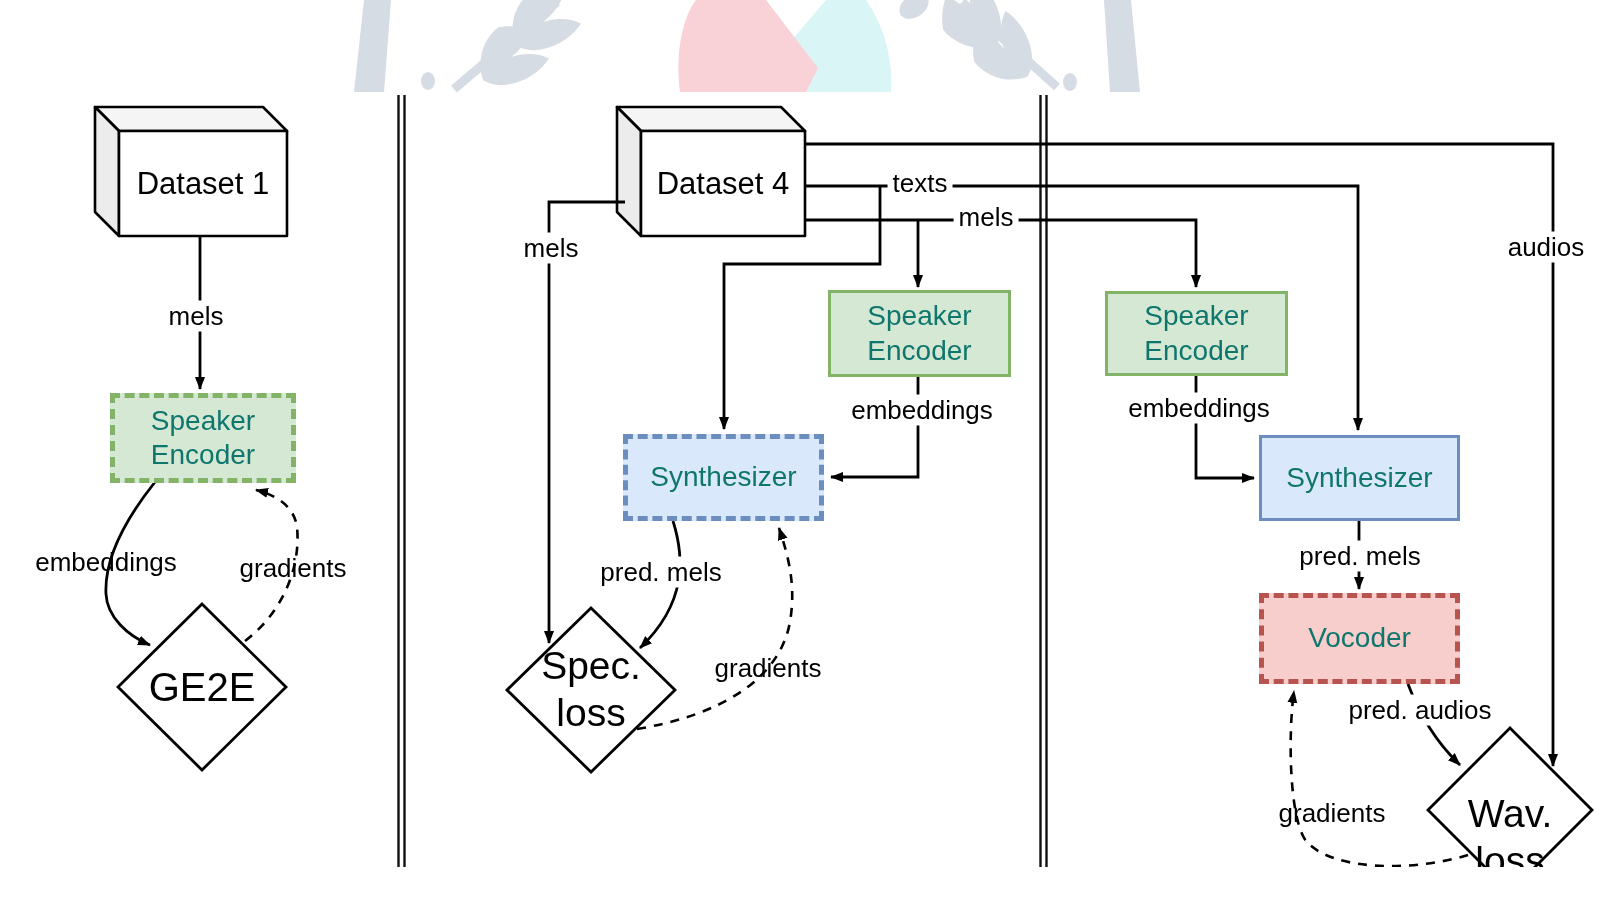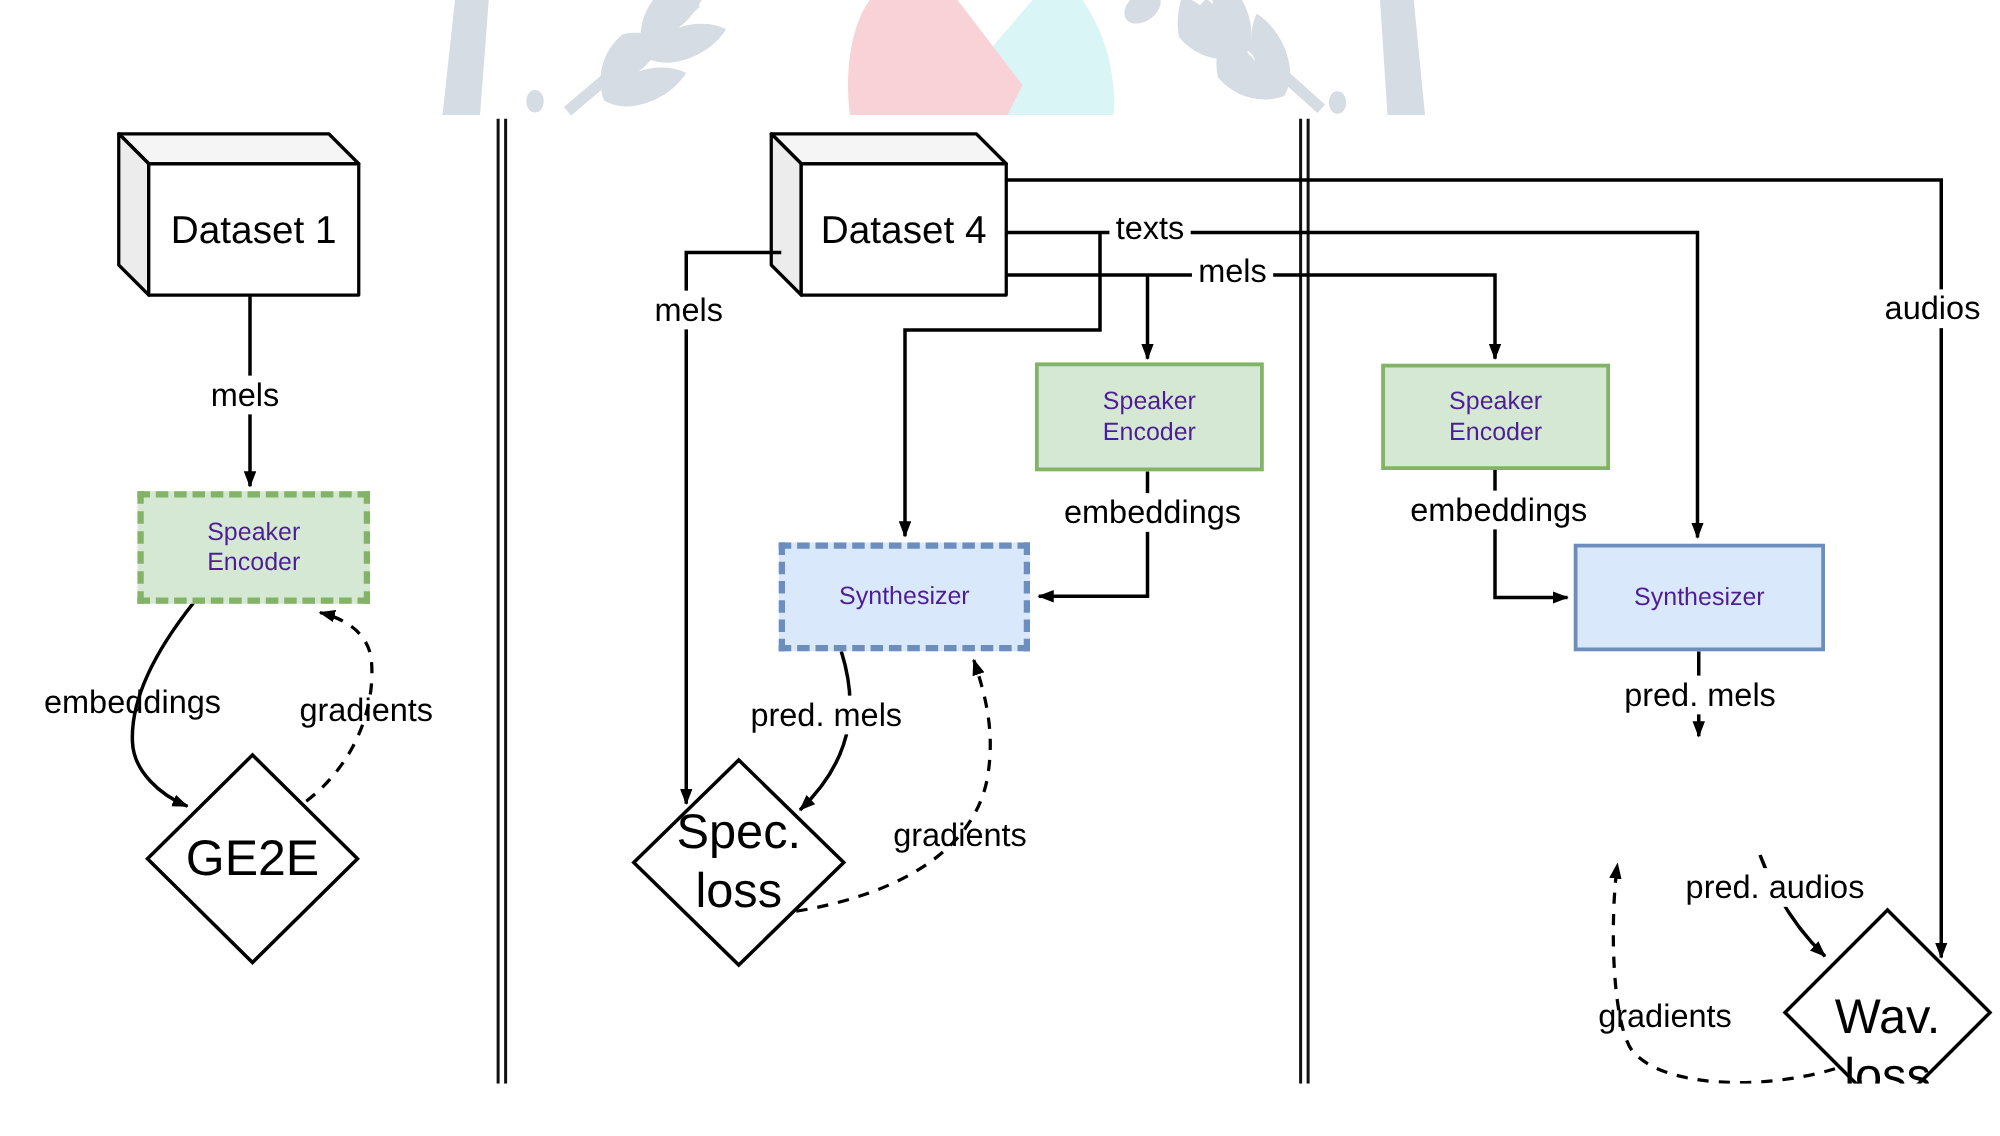--- a/index.html
+++ b/index.html
@@ -1,20 +1,20 @@
 <!DOCTYPE html>
 <html><head>
 <meta charset="utf-8">
 <style>
   html,body{margin:0;padding:0;background:#ffffff;}
   #canvas{position:relative;width:1600px;height:867px;background:#ffffff;overflow:hidden;
           font-family:"Liberation Sans", sans-serif;color:#000;}
   #art{position:absolute;left:0;top:0;width:1600px;height:909px;}
   .node{position:absolute;box-sizing:border-box;display:flex;align-items:center;justify-content:center;
-        text-align:center;white-space:pre-line;line-height:1.22;font-size:20px;color:#4c1d95;}
+        text-align:center;white-space:pre-line;line-height:1.22;font-size:28px;color:#0f766e;}
   .enc-dashed{background:#d5e8d4;border:5px dashed #82b366;}
   .enc-solid{background:#d5e8d4;border:3px solid #82b366;}
   .syn-dashed{background:#dae8fc;border:5px dashed #6c8ebf;}
   .syn-solid{background:#dae8fc;border:3px solid #6c8ebf;}
   .voc-dashed{background:#f8cecc;border:5px dashed #b85450;}
   .cube-label{position:absolute;display:flex;align-items:center;justify-content:center;
               font-size:31px;text-align:center;}
   .diamond-label{position:absolute;transform:translate(-50%,-50%);font-size:39px;line-height:1.2;
                  text-align:center;white-space:pre-line;}
   .lbl{position:absolute;transform:translate(-50%,-50%);font-size:26px;white-space:nowrap;}
@@ -107,20 +107,21 @@
   <div class="cube-label" style="left:641px;top:131px;width:164px;height:105px;">Dataset 4</div>
 
   <div class="node enc-dashed" style="left:110px;top:393px;width:186px;height:90px;">Speaker
 Encoder</div>
   <div class="node enc-solid" style="left:828px;top:290px;width:183px;height:87px;">Speaker
 Encoder</div>
   <div class="node enc-solid" style="left:1105px;top:291px;width:183px;height:85px;">Speaker
 Encoder</div>
   <div class="node syn-dashed" style="left:623px;top:434px;width:201px;height:87px;">Synthesizer</div>
   <div class="node syn-solid" style="left:1259px;top:435px;width:201px;height:86px;">Synthesizer</div>
+  <div class="node voc-dashed" style="left:1259px;top:593px;width:201px;height:91px;">Vocoder</div>
 
   <div class="diamond-label" style="left:202px;top:687px;font-size:40px;">GE2E</div>
   <div class="diamond-label" style="left:591px;top:690px;">Spec.
 loss</div>
   <div class="diamond-label" style="left:1510px;top:810px;margin-top:28px;">Wav.
 loss</div>
 
   <div class="lbl bg" style="left:196px;top:316px;">mels</div>
   <div class="lbl bg" style="left:551px;top:248px;">mels</div>
   <div class="lbl bg" style="left:920px;top:183px;">texts</div>

